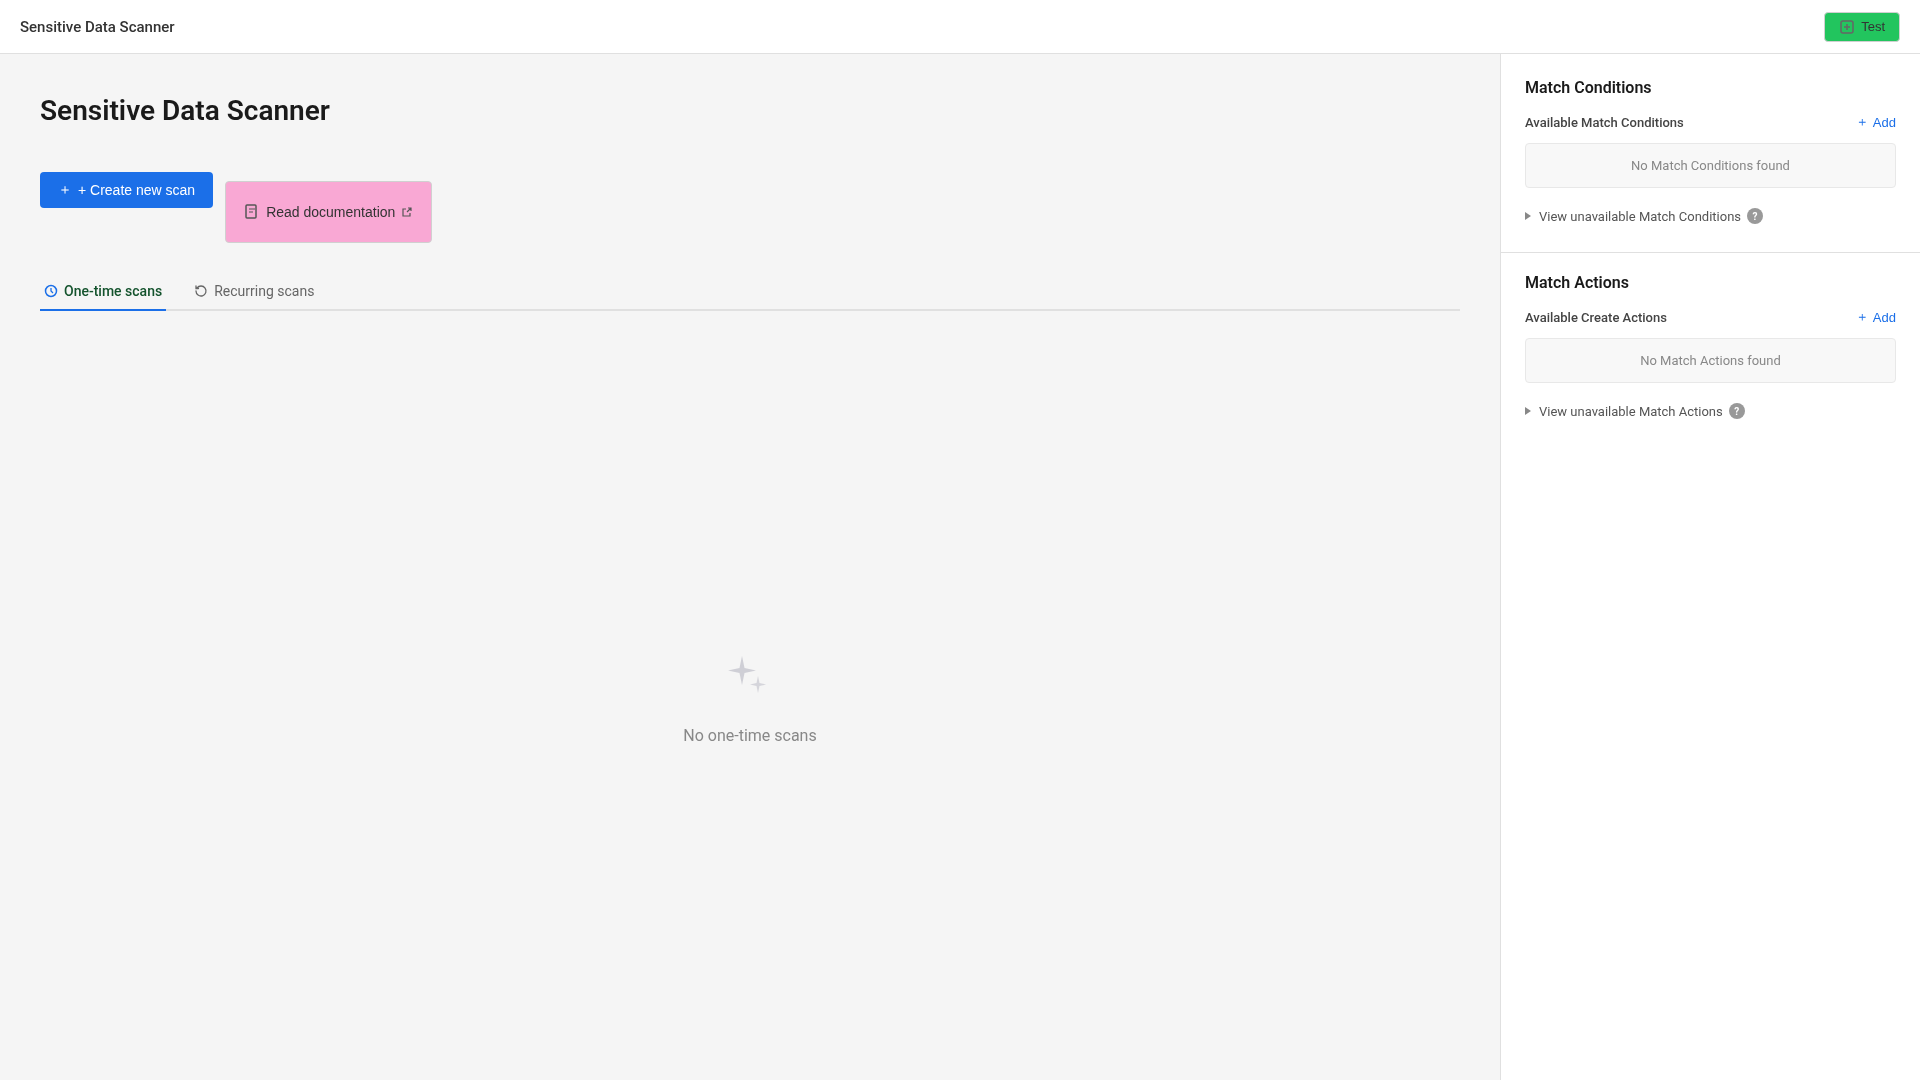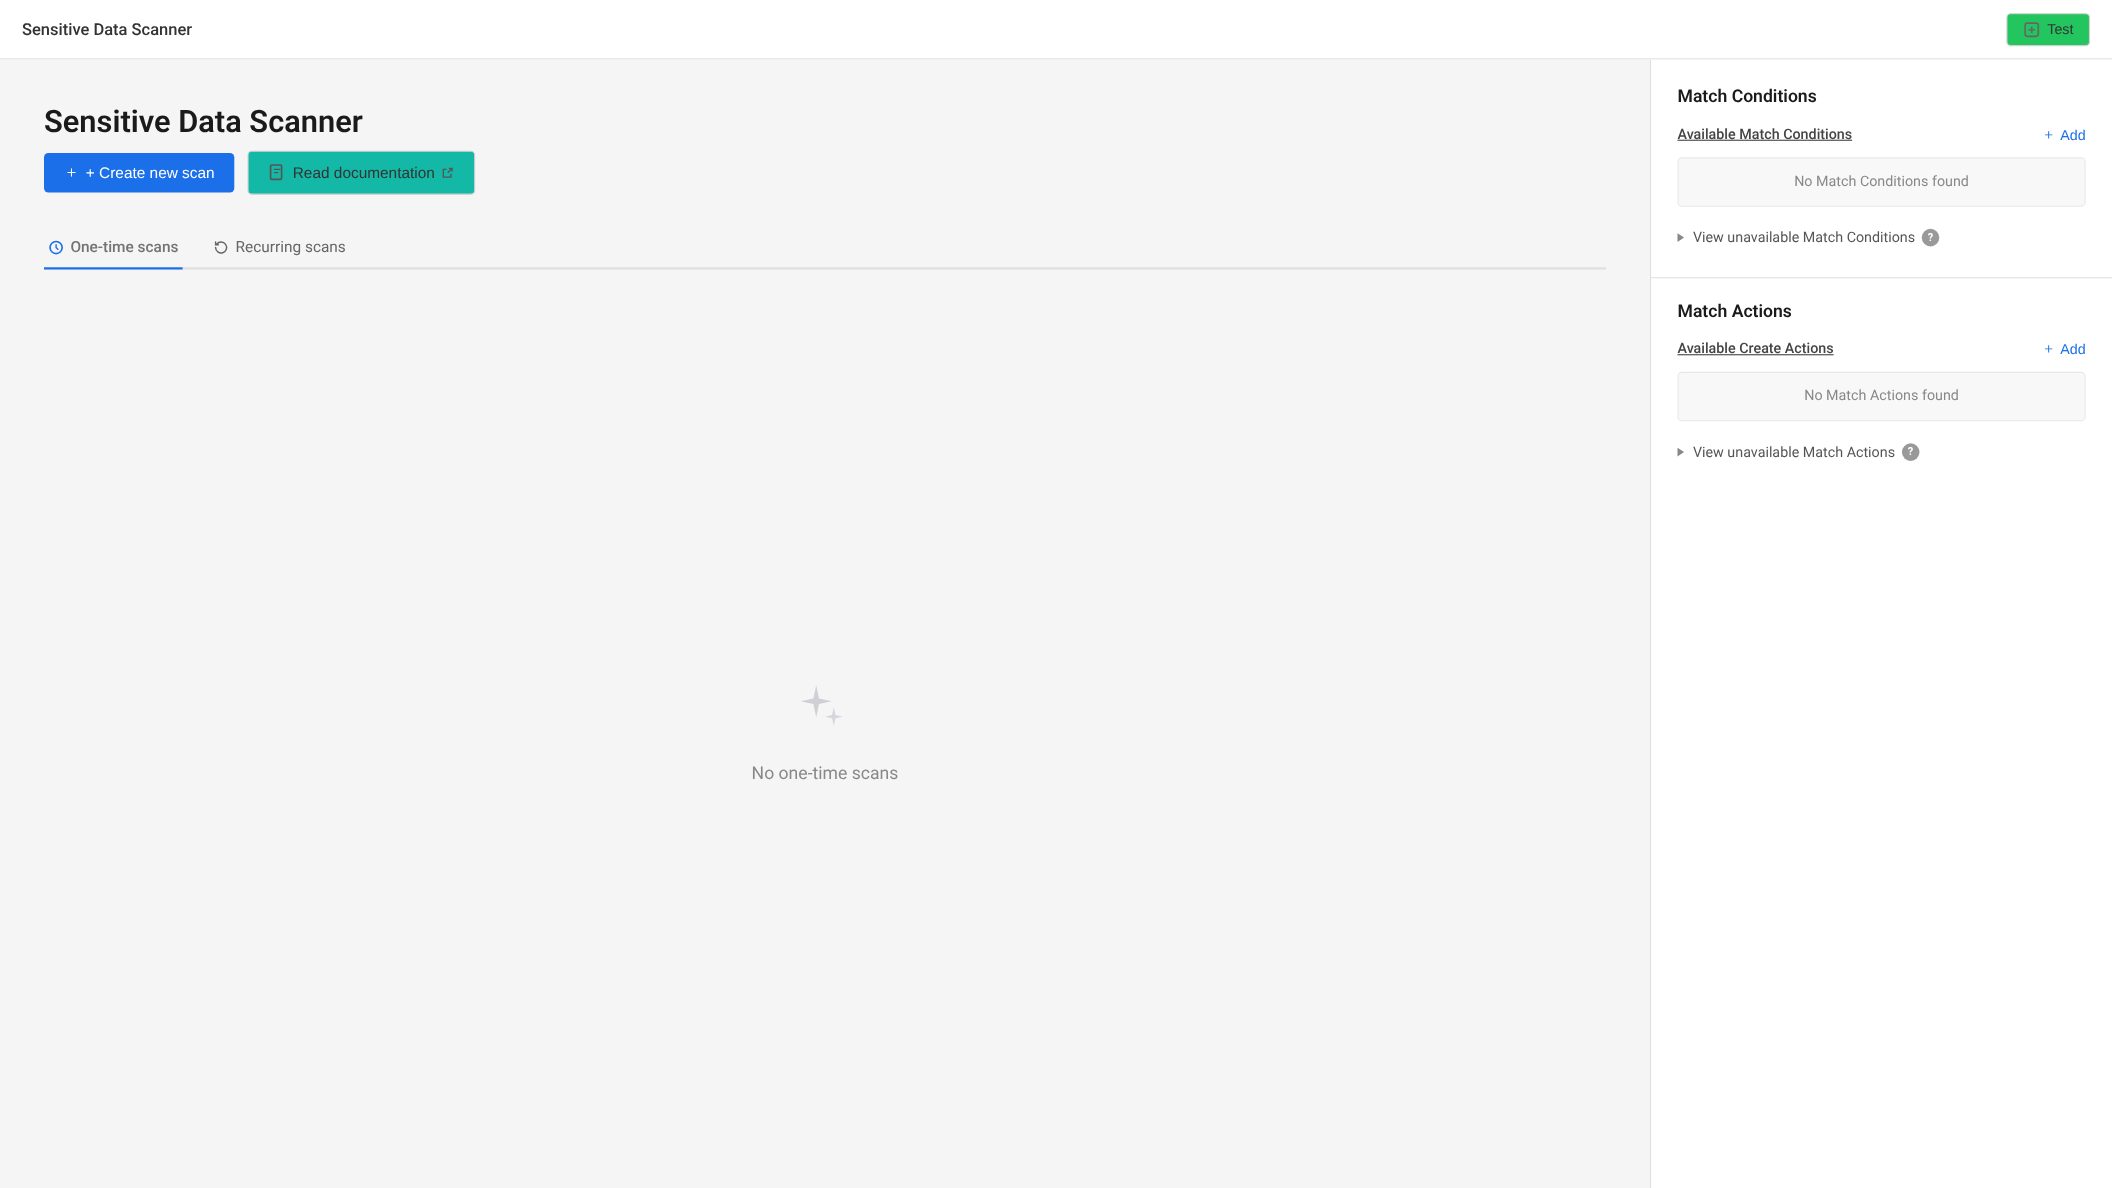--- a/index.html
+++ b/index.html
@@ -96,27 +96,28 @@
       border-radius: 4px;
       font-size: 14px;
       font-weight: 500;
       cursor: pointer;
     }
 
     .btn-secondary {
       display: flex;
       align-items: center;
       gap: 6px;
-      padding: 11px 18px;
-      background: #14b8a6;
+      padding: 22px 18px;
+      background: #f9a8d4;
       color: #333;
       border: 1px solid #d0d0d0;
       border-radius: 4px;
       font-size: 14px;
       cursor: pointer;
+      margin-top: 44px;
     }
 
     
     .tabs {
       display: flex;
       border-bottom: 2px solid #e0e0e0;
       margin-bottom: 0;
     }
     .tab {
       display: flex;
@@ -124,21 +125,21 @@
       gap: 6px;
       padding: 10px 4px;
       margin-right: 24px;
       font-size: 14px;
       color: #666;
       cursor: pointer;
       border-bottom: 2px solid transparent;
       margin-bottom: -2px;
     }
     .tab.active {
-      color: #737373;
+      color: #14532d;
       border-bottom-color: #1b6fe8;
       font-weight: 500;
     }
 
     
     .empty-state {
       flex: 1;
       display: flex;
       flex-direction: column;
       align-items: center;
@@ -183,21 +184,20 @@
       display: flex;
       align-items: center;
       justify-content: space-between;
       margin-bottom: 12px;
     }
 
     .sidebar-sub-label {
       font-size: 13px;
       font-weight: 500;
       color: #444;
-      text-decoration: underline;
     }
 
     .add-btn {
       display: flex;
       align-items: center;
       gap: 4px;
       font-size: 13px;
       color: #1b6fe8;
       cursor: pointer;
       background: none;

